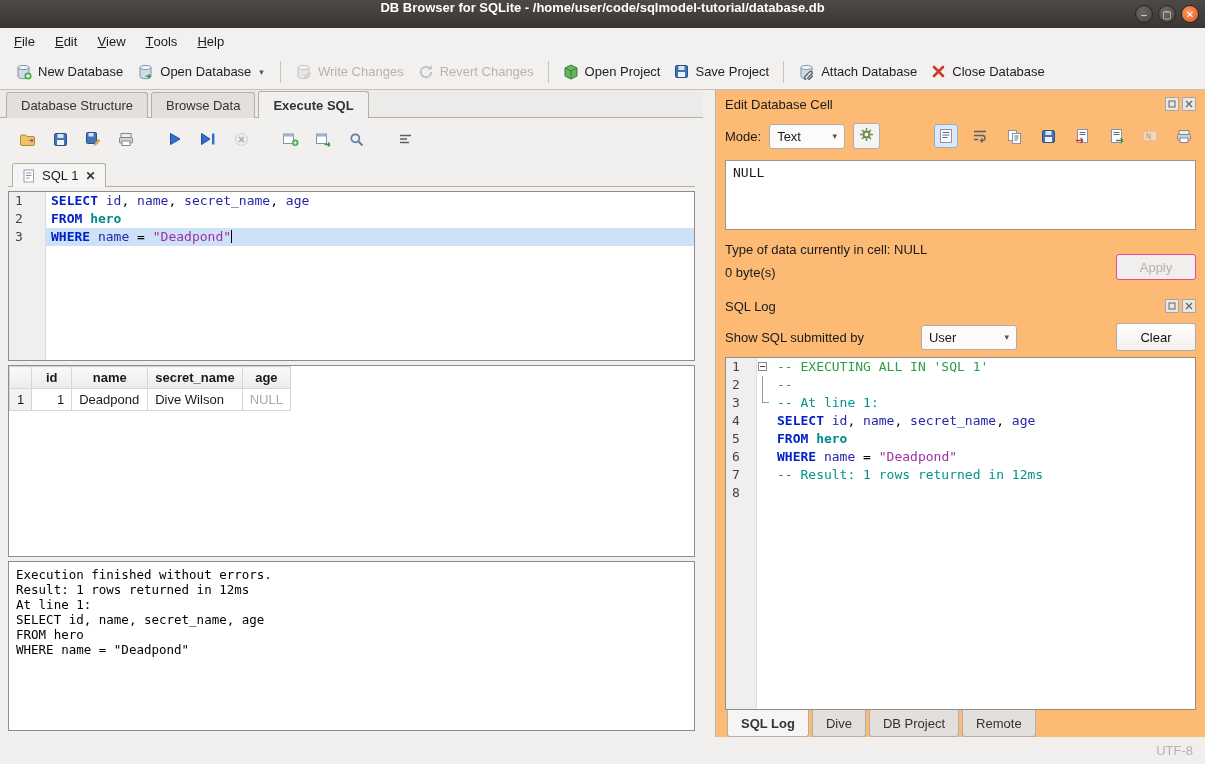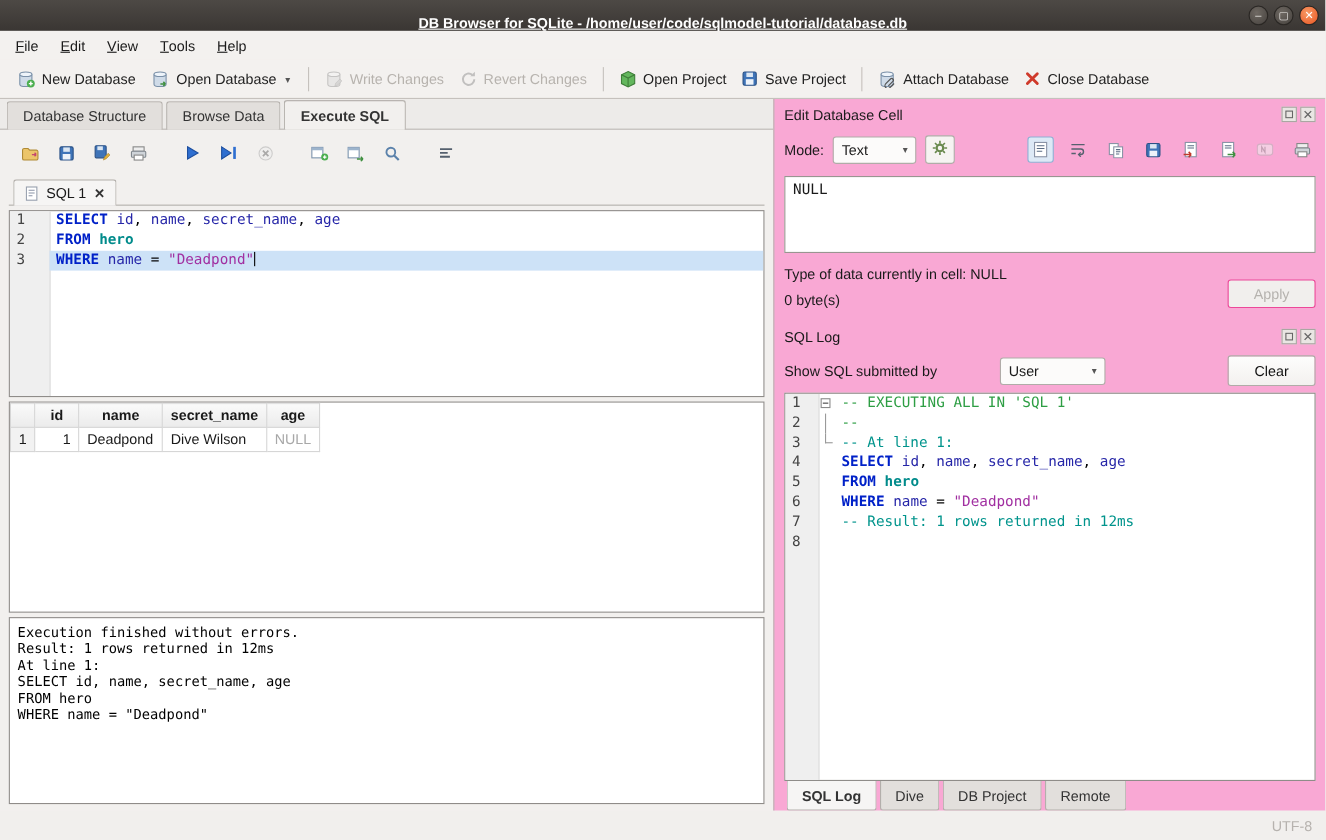--- a/index.html
+++ b/index.html
@@ -2,45 +2,45 @@
 <html style="--keyword: #0021c8; --identifier: #2626a8; --table-name: #008b8b; --string: #a12fa1; --comment-green: #2e9e44; --comment-teal: #00948c; --current-line-bg: #cde2f7; --null-value: #a8a8a8; --close-red: #cf3a2b;"><head>
 <meta charset="utf-8">
 <style>
   * { box-sizing: border-box; margin: 0; padding: 0; }
   html,body { width:1205px; height:764px; overflow:hidden; }
   body { font-family:"Liberation Sans",sans-serif; font-size:13px; background:#f1efed; color:#1a1a1a; }
   #window { position:relative; width:1205px; height:764px; overflow:hidden; }
 
   
   .titlebar { height:28px; background:linear-gradient(#4d4945,#3a3633); color:#fff;
-    display:flex; align-items:flex-end; justify-content:center; position:relative;
-    font-weight:bold; font-size:13px;text-decoration:underline; }
+    display:flex; align-items:flex-start; justify-content:center; position:relative;
+    font-weight:bold; font-size:13px; }
   .win-controls { position:absolute; right:6px; top:5px; display:flex; gap:5px; }
   .win-btn { width:18px; height:18px; border-radius:50%; border:1px solid #2a2724;
     background:radial-gradient(circle at 40% 35%, #6f6963, #45413d); color:#e8e6e3;
     font-size:10px; line-height:15px; text-align:center; cursor:default; padding:0; }
   .win-btn.close { background:radial-gradient(circle at 40% 35%, #f79a66, #e95420); color:#fff; }
 
   
   .menubar { height:26px; background:#f3f1ef; display:flex; align-items:stretch; padding-left:4px; }
   .menu-item { padding:0 10px; display:flex; align-items:center; }
   .toolbar { height:36px; background:#f3f1ef; border-bottom:1px solid #c5c1bd;
     display:flex; align-items:center; padding:0 8px; }
   .tb-btn { display:flex; align-items:center; gap:6px; padding:5px 7px; border-radius:3px;
     background:none; border:none; font-size:13px; color:#222; font-family:inherit; }
   .tb-btn.disabled { color:#b7b3ae; }
   .tb-btn.disabled .tb-icon { filter:grayscale(1) opacity(.45); }
   .tb-icon { display:flex; align-items:center; }
   .tb-dd { font-size:9px; color:#555; padding:0 2px; }
   .tb-sep { width:1px; height:22px; background:#c5c1bd; margin:0 7px; }
 
   
-  .main { position:absolute; top:90px; left:0; right:0; bottom:27px; display:flex; }
+  .main { position:absolute; top:90px; left:0; right:0; bottom:27px; display:flex;gap:12px; }
   .left-pane { width:703px; display:flex; flex-direction:column; }
-  .right-pane { flex:1; border-left:1px solid #b9b5b1; background:#f9a8d4;
+  .right-pane { flex:1; border-left:1px solid #b9b5b1; background:#fdba74;
     display:flex; flex-direction:column; padding:4px 9px 0 9px; }
 
   
   .tabbar { height:28px; display:flex; align-items:flex-end; padding-left:6px;
     border-bottom:1px solid #b3afab; background:#edebe9; }
   .tab { padding:5px 14px 5px 14px; border:1px solid #b3afab; border-bottom:none;
     border-radius:3px 3px 0 0; background:#e2dfdc; margin-right:3px; color:#333;
     position:relative; top:1px; font-family:inherit; font-size:13px; }
   .tab.active { background:#f2f0ee; font-weight:bold; padding-top:6px; }
 

